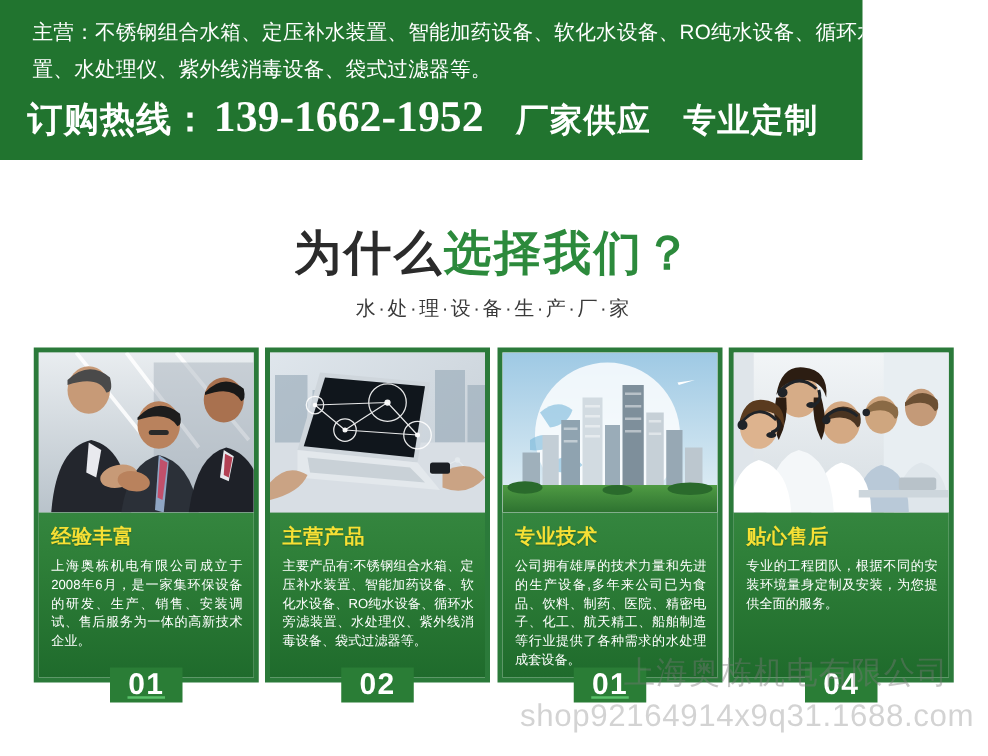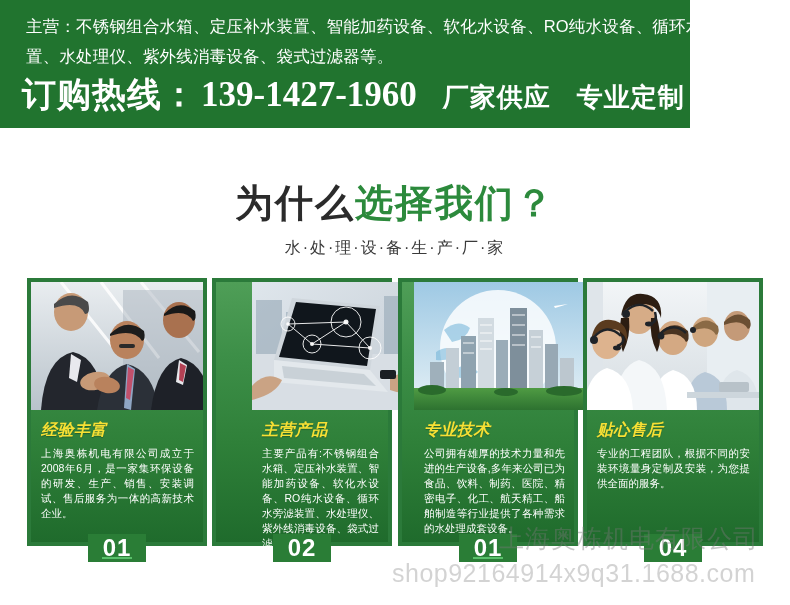--- a/index.html
+++ b/index.html
@@ -46,21 +46,21 @@
     position: absolute;
     left: 22px; top: 74px;
     width: 760px;
     color: #ffffff;
     font-size: 30px;
     line-height: 40px;
     font-weight: bold;
     letter-spacing: 0.5px;
     white-space: nowrap;
   }
-  .hotline-label { font-size: 34px; letter-spacing: 1px; text-align: center; }
+  .hotline-label { font-size: 28px; letter-spacing: 1px; text-align: center; }
   .hotline-number {
     font-family: "Liberation Serif", "DejaVu Serif", serif;
     font-size: 35px;
     font-weight: bold;
     letter-spacing: 0px;
     margin-left: 4px;
   }
   .hotline-tag {
     font-size: 26px;
     letter-spacing: 1px;
@@ -105,42 +105,41 @@
   .card {
     position: absolute;
     top: 0;
     width: 180px;
     height: 268px;
     border: 4px solid #2b7a3a;
     background: linear-gradient(180deg, #4f9e57 0%, #3d8f48 28%, #2f8039 62%, #1f6b2c 100%);
     overflow: visible;
   }
   .card.c1 { left: 27px; }
-  .card.c2 { left: 212px; padding-left: 36px; }
-  .card.c3 { left: 398px; padding-left: 12px; }
+  .card.c2 { left: 212px; }
+  .card.c3 { left: 398px; }
   .card.c4 { left: 583px; }
 
   .card-photo {
     position: relative;
     width: 172px;
     height: 128px;
     overflow: hidden;
     background: #cfd6da;
   }
   .card-photo svg { display: block; width: 172px; height: 128px; }
 
   .card-title {
     color: #f7e034;
     font-size: 16px;
     font-weight: bold;
     line-height: 20px;
     letter-spacing: 0.5px;
     margin: 10px 0 0 10px;
     text-shadow: 0 1px 1px rgba(0,0,0,.25);
-    font-style: italic;
   }
 
   .card-body {
     color: #ffffff;
     font-size: 10.5px;
     line-height: 15px;
     letter-spacing: 0px;
     margin: 6px 9px 0 10px;
     text-align: justify;
     white-space: pre-wrap;
@@ -178,39 +177,39 @@
     left: 499px; top: 522px;
     font-size: 25px;
     line-height: 32px;
     color: rgba(120,120,120,0.42);
     letter-spacing: 1px;
     white-space: nowrap;
     pointer-events: none;
   }
   .watermark-url {
     position: absolute;
-    left: 392px; top: 557px;
+    left: 416px; top: 557px;
     font-size: 25px;
     line-height: 32px;
     color: rgba(120,120,120,0.33);
     letter-spacing: 0.5px;
     white-space: nowrap;
     pointer-events: none;
   }
 </style>
 </head>
 <body>
 
 <div id="page">
 
   <div class="banner">
     <div class="banner-intro">主营：不锈钢组合水箱、定压补水装置、智能加药设备、软化水设备、RO纯水设备、循环水旁滤装置、水处理仪、紫外线消毒设备、袋式过滤器等。</div>
 
     <div class="banner-hotline">
-      <span class="hotline-label">订购热线：</span><span class="hotline-number">139-1427-1960</span><span class="hotline-tag">厂家供应</span><span class="hotline-tag">专业定制</span>
+      <span class="hotline-label">订购热线：</span><span class="hotline-number">139-1662-1952</span><span class="hotline-tag">厂家供应</span><span class="hotline-tag">专业定制</span>
     </div>
   </div>
 
   <div class="section-title">
     <span class="title-dark">为什么</span><span class="title-green">选择我们？</span>
   </div>
 
   <div class="section-sub">水·处·理·设·备·生·产·厂·家</div>
 
   <div class="cards">

